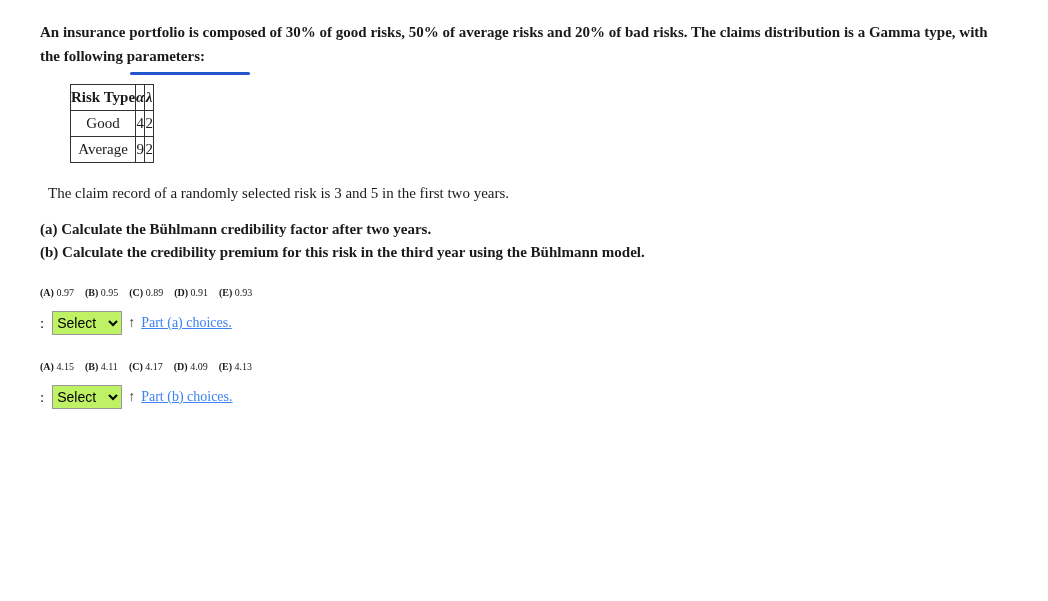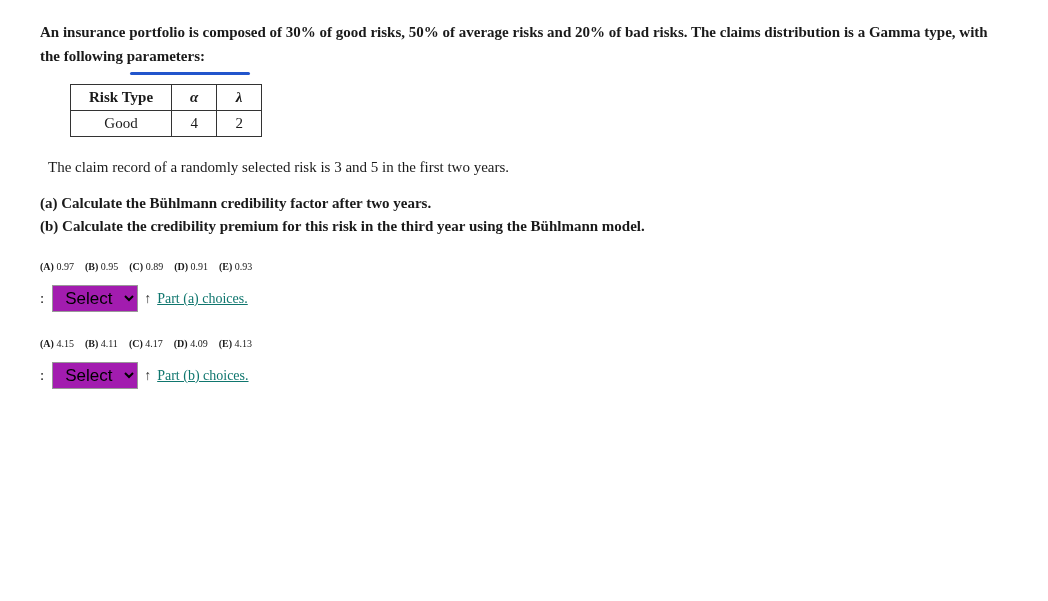--- a/index.html
+++ b/index.html
@@ -42,21 +42,21 @@
     }
 
     table.risk-table {
       border-collapse: collapse;
       font-size: 15px;
     }
 
     table.risk-table th,
     table.risk-table td {
       border: 1px solid #333;
-      padding: 4px 18px;
+      padding: 4px 0;
       text-align: center;
     }
 
     table.risk-table th {
       font-weight: bold;
       background: #fff;
     }
 
     .claim-record {
       margin: 10px 0 16px 8px;
@@ -94,35 +94,35 @@
       margin-bottom: 24px;
       font-size: 14px;
     }
 
     .colon {
       font-size: 15px;
       margin-right: 2px;
     }
 
     select.answer-select {
-      font-size: 17px;
-      padding: 2px 8px;
+      font-size: 14px;
+      padding: 2px 0;
       border: 1px solid #999;
-      background: #a21caf;
+      background: #bef264;
       cursor: pointer;
       min-width: 70px;
     }
 
     .arrow-up {
       font-size: 14px;
       color: #333;
     }
 
     .part-link {
-      color: #0f766e;
+      color: #3b82f6;
       text-decoration: underline;
       font-size: 14px;
       cursor: pointer;
     }
 
     .bold-letter {
       font-weight: bold;
     }
   </style>
 </head>
@@ -137,20 +137,25 @@
       <tr>
         <th>Risk Type</th>
         <th><em>α</em></th>
         <th><em>λ</em></th>
       </tr>
     </thead>
     <tbody id="risk-table-body">
     <tr>
       <td>Good</td>
       <td>4</td>
+      <td>2</td>
+    </tr>
+        <tr>
+      <td>Average</td>
+      <td>9</td>
       <td>2</td>
     </tr>
       </tbody>
   </table>
 </div>
 
 <p class="claim-record">The claim record of a randomly selected risk is 3 and 5 in the first two years.</p>
 
 <p class="part-a-question">
   <span>(a)</span>

